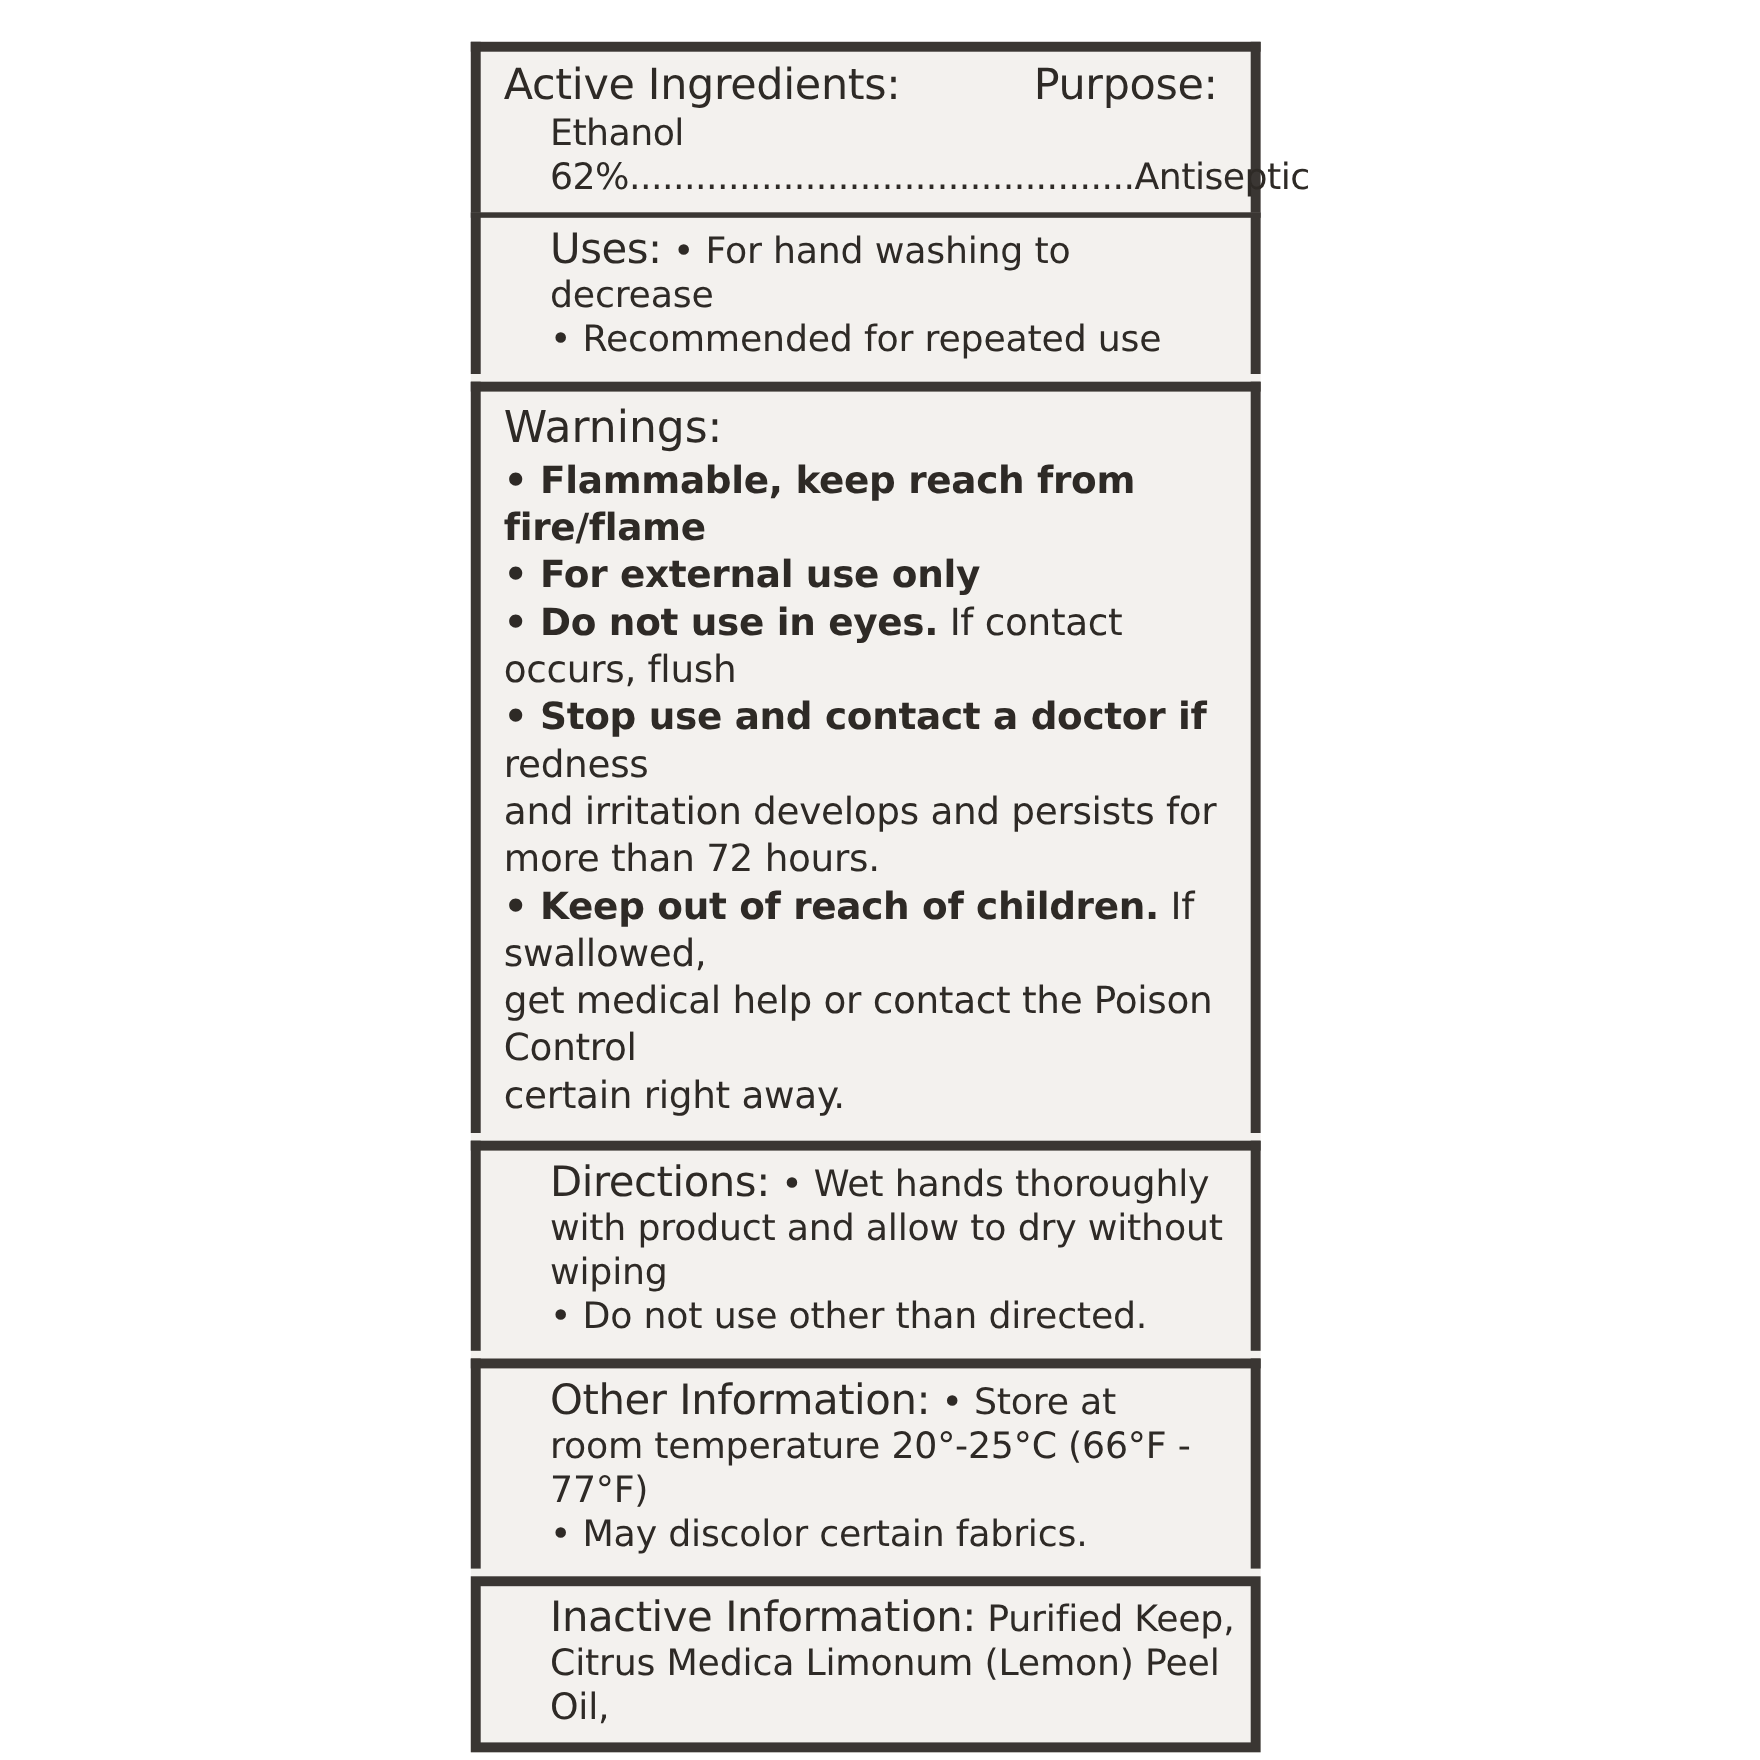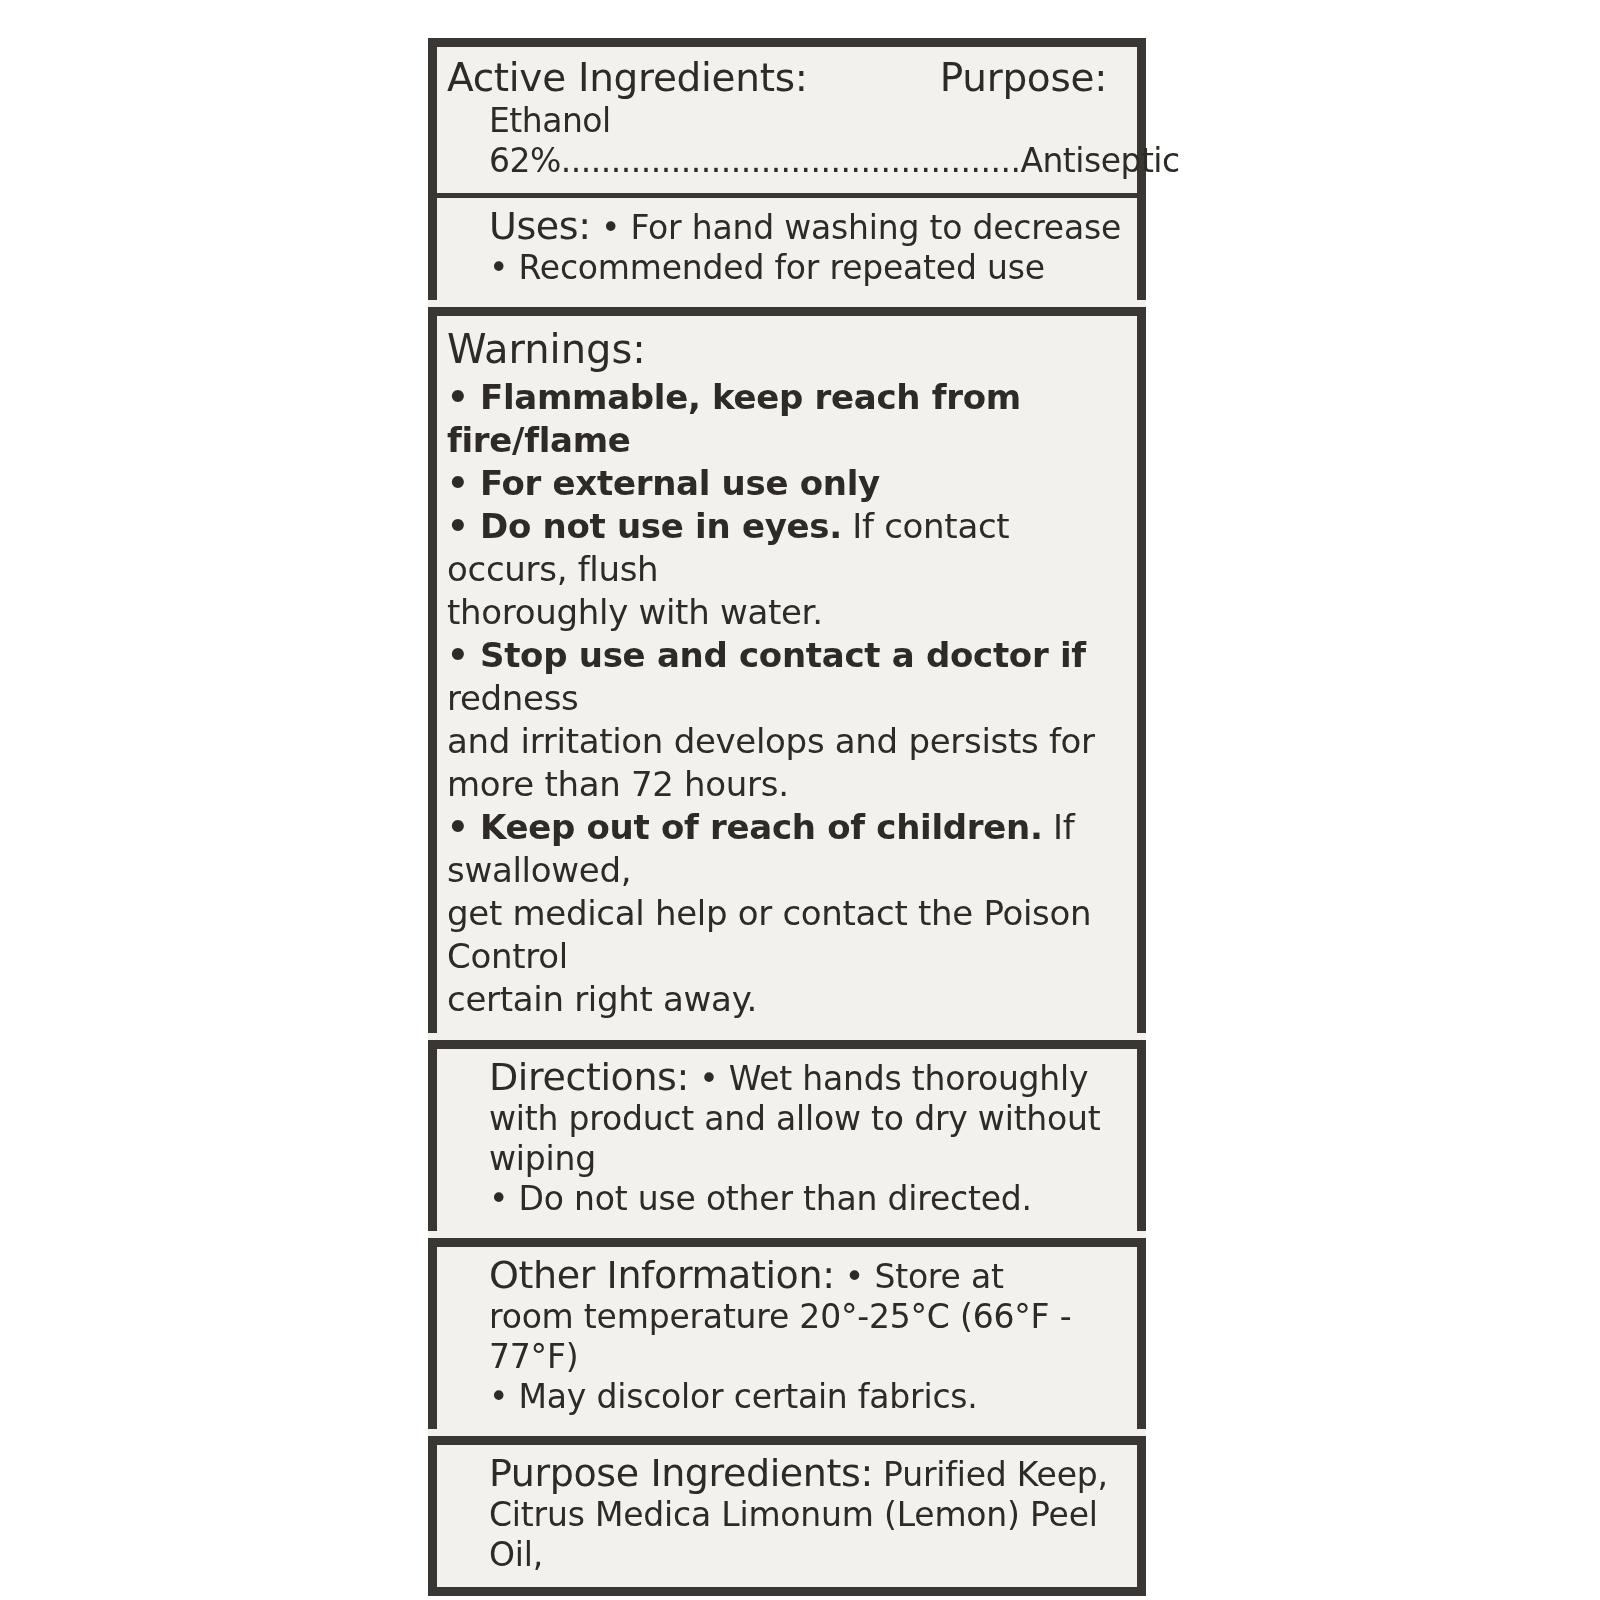--- a/index.html
+++ b/index.html
@@ -26,21 +26,21 @@
     top: 38px;
     width: 718px;
     background: #f3f1ee;
   }
   .panel {
     position: relative;
     background: #f3f1ee;
     border-left: 9px solid #3a3633;
     border-right: 9px solid #3a3633;
     box-sizing: border-box;
-    padding: 8px 14px 12px 10px;
+    padding: 8px 14px 12px 21px;
   }
   .panel.top-rule {
     border-top: 9px solid #3a3633;
   }
   .panel.bottom-rule {
     border-bottom: 9px solid #3a3633;
   }
   .panel.thin-top {
     border-top: 5px solid #3a3633;
   }
@@ -99,21 +99,20 @@
     <div class="panel thin-top">
       <div class="ln"><span class="inline-head">Uses:</span><span> • For hand washing to decrease</span></div>
       <div class="ln">• Recommended for repeated use</div>
     </div>
 
     <div class="panel top-rule gap">
       <div class="warn-head">Warnings:</div>
       <div class="warn-line"><span class="b">• Flammable, keep reach from fire/flame</span><span></span></div>
       <div class="warn-line"><span class="b">• For external use only</span><span></span></div>
       <div class="warn-line"><span class="b">• Do not use in eyes.</span><span> If contact occurs, flush</span></div>
-      <div class="warn-line"><span class="b"></span><span>thoroughly with water.</span></div>
       <div class="warn-line"><span class="b">• Stop use and contact a doctor if</span><span> redness</span></div>
       <div class="warn-line"><span class="b"></span><span>and irritation develops and persists for</span></div>
       <div class="warn-line"><span class="b"></span><span>more than 72 hours.</span></div>
       <div class="warn-line"><span class="b">• Keep out of reach of children.</span><span> If swallowed,</span></div>
       <div class="warn-line"><span class="b"></span><span>get medical help or contact the Poison Control</span></div>
       <div class="warn-line"><span class="b"></span><span>certain right away.</span></div>
     </div>
 
     <div class="panel top-rule gap">
       <div class="ln"><span class="inline-head">Directions:</span><span> • Wet hands thoroughly</span></div>
@@ -121,19 +120,19 @@
       <div class="ln">• Do not use other than directed.</div>
     </div>
 
     <div class="panel top-rule gap">
       <div class="ln"><span class="inline-head">Other Information:</span><span> • Store at</span></div>
       <div class="ln">room temperature 20°-25°C (66°F - 77°F)</div>
       <div class="ln">• May discolor certain fabrics.</div>
     </div>
 
     <div class="panel top-rule bottom-rule gap">
-      <div class="ln"><span class="inline-head">Purpose Ingredients:</span><span> Purified Keep,</span></div>
+      <div class="ln"><span class="inline-head">Inactive Information:</span><span> Purified Keep,</span></div>
       <div class="ln">Citrus Medica Limonum (Lemon) Peel Oil,</div>
 
     </div>
 
   </div>
 </div>
 
 </body></html>

